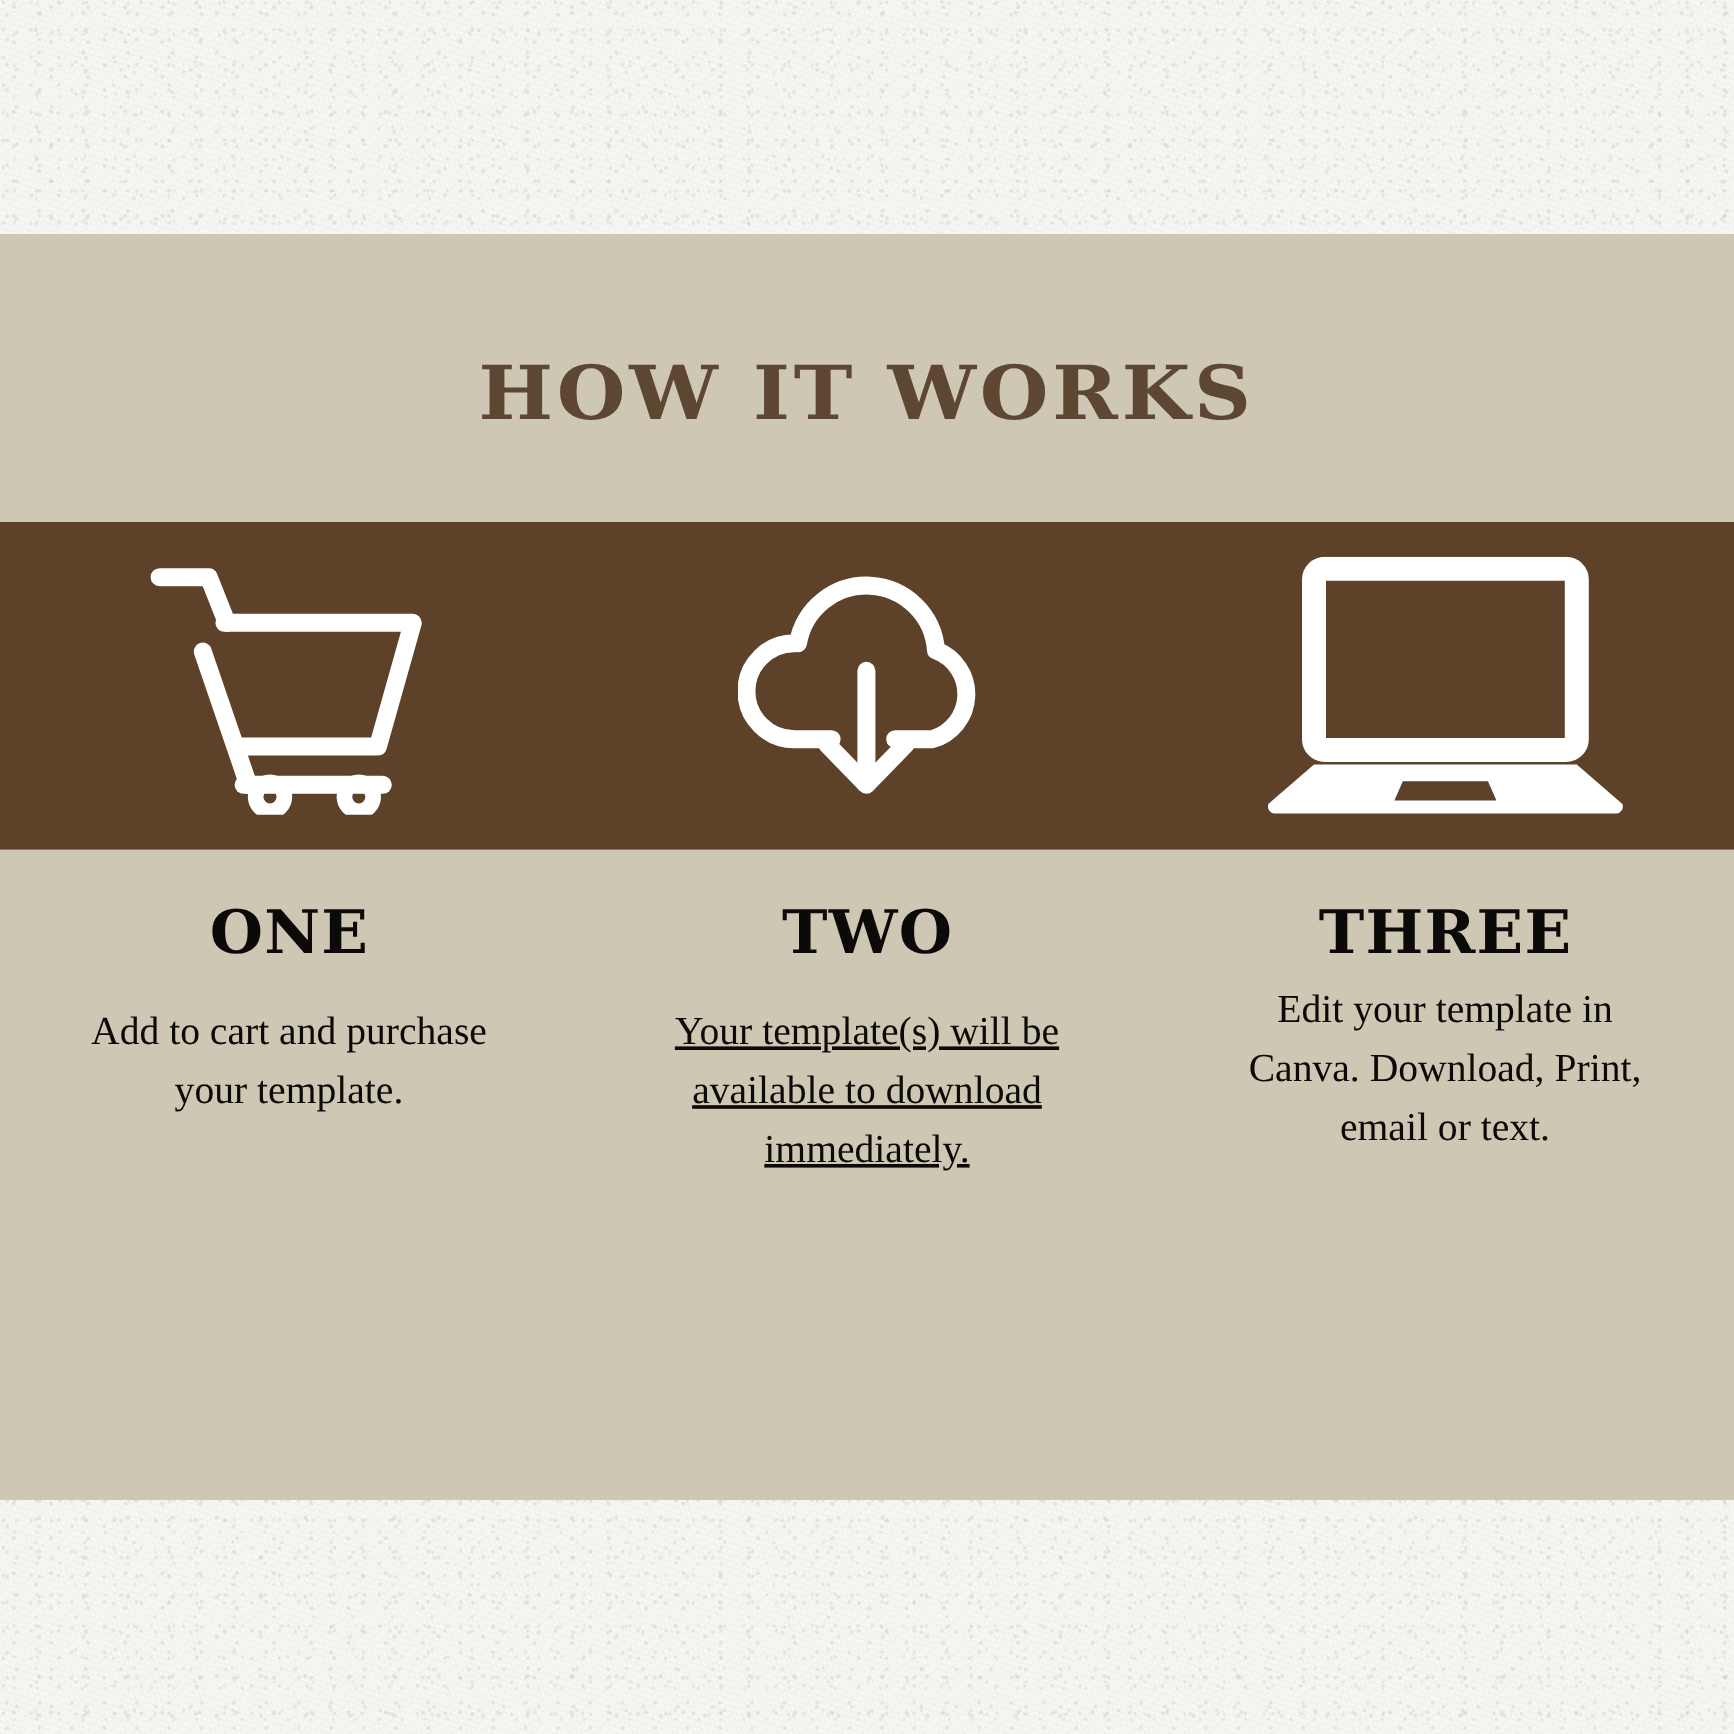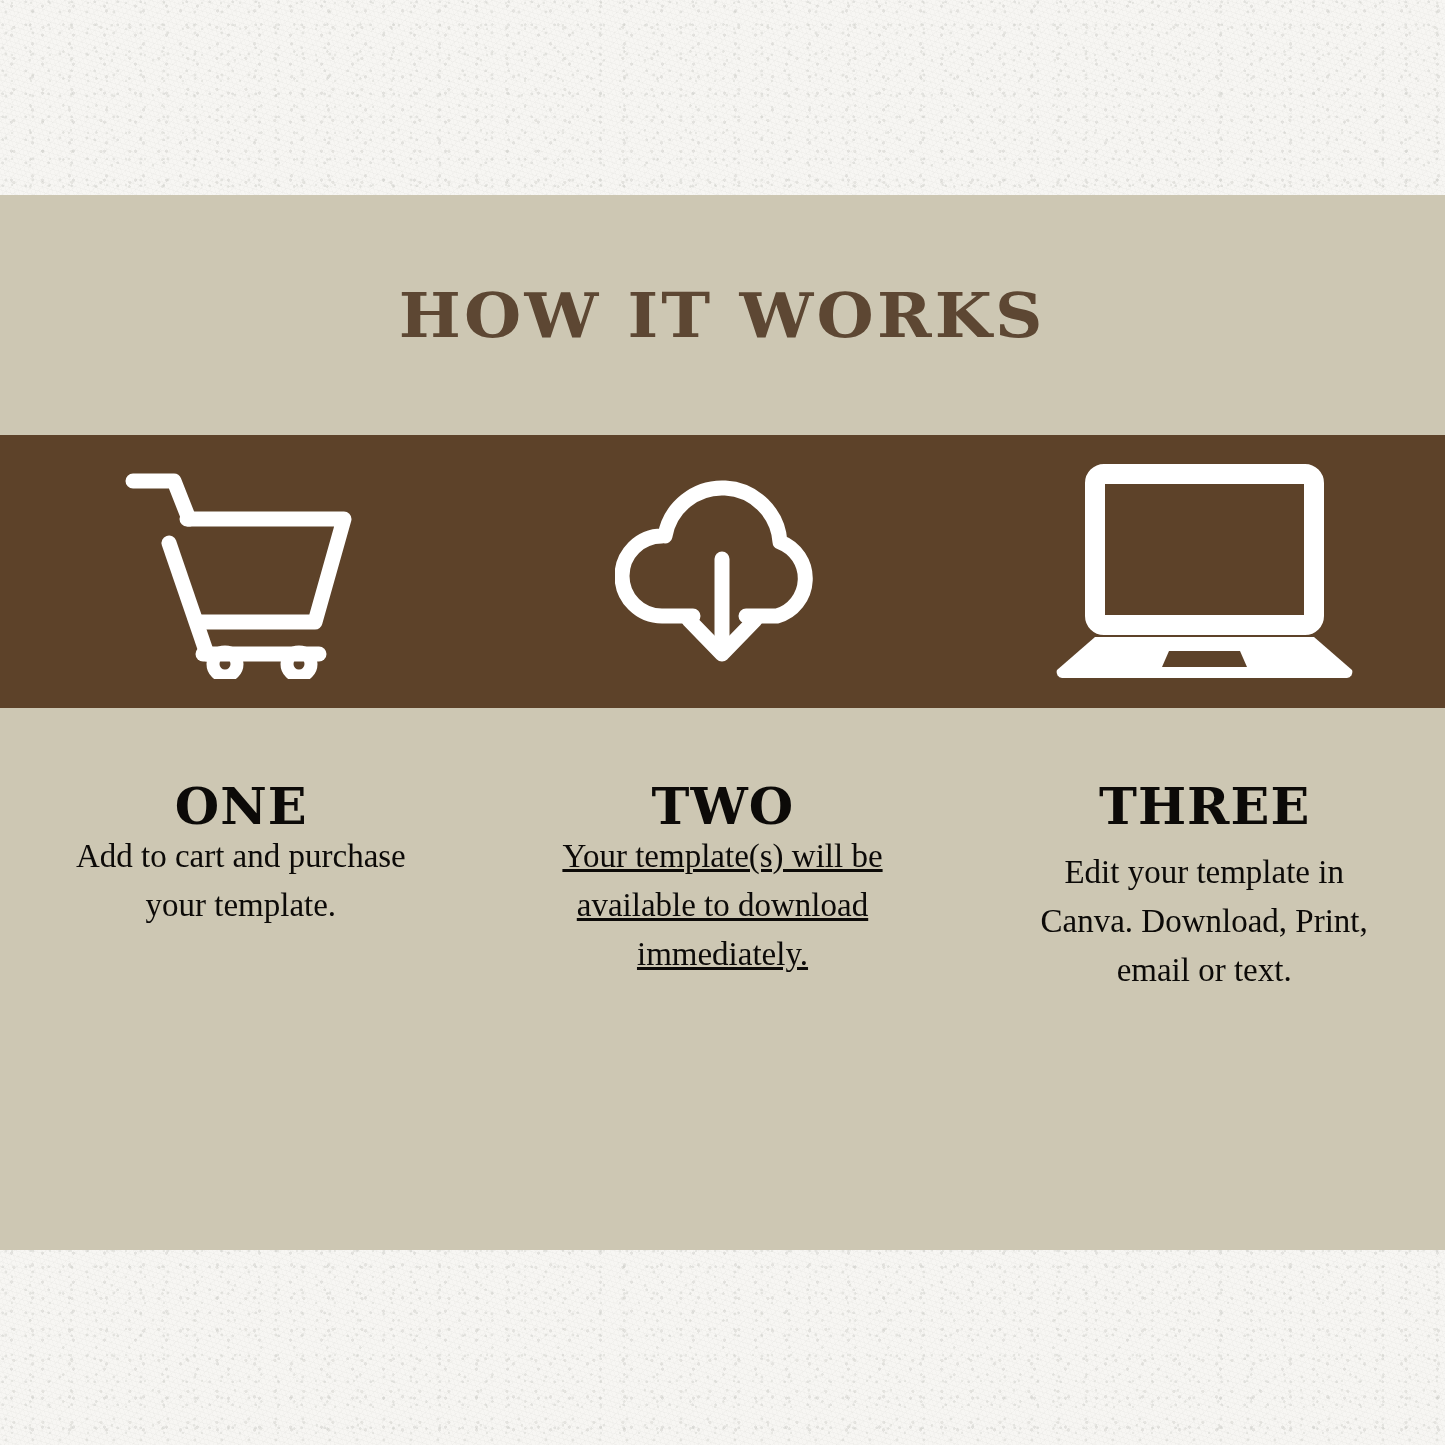--- a/index.html
+++ b/index.html
@@ -55,21 +55,21 @@
     top:195px;
     width:1445px;
     height:1055px;
     background:#cdc7b3;
     z-index:5;
   }
 
   
   .title-band {
     position:absolute;
-    left:0; top:0;
+    left:0; top:12px;
     width:100%;
     height:240px;
     display:flex;
     align-items:center;
     justify-content:center;
   }
   .title {
     font-family:"DejaVu Serif", serif;
     font-weight:700;
     font-size:62px;
@@ -106,36 +106,37 @@
     height:542px;
     display:flex;
     align-items:flex-start;
   }
   .step {
     flex:1 1 0;
     display:flex;
     flex-direction:column;
     align-items:center;
     text-align:center;
-    padding-top:74px;
+    padding-top:44px;
   }
   .step-title {
     font-family:"DejaVu Serif", serif;
     font-weight:700;
     font-size:50px;
     letter-spacing:1px;
     color:#0c0a08;
     line-height:1;
     transform:scaleX(1.02);
   }
   .step-body {
     font-family:"Liberation Serif", serif;
     font-size:33px;
     line-height:1.48;
     color:#0c0a08;
+    margin-top:34px;
     max-width:330px;
   }
 
   
   .step.c1 .step-body { max-width:340px; }
   .step.c2 .step-body { max-width:345px;text-decoration:underline; }
   .step.c3 .step-body { margin-top:16px; max-width:350px; }
 </style>
 </head>
 <body>

